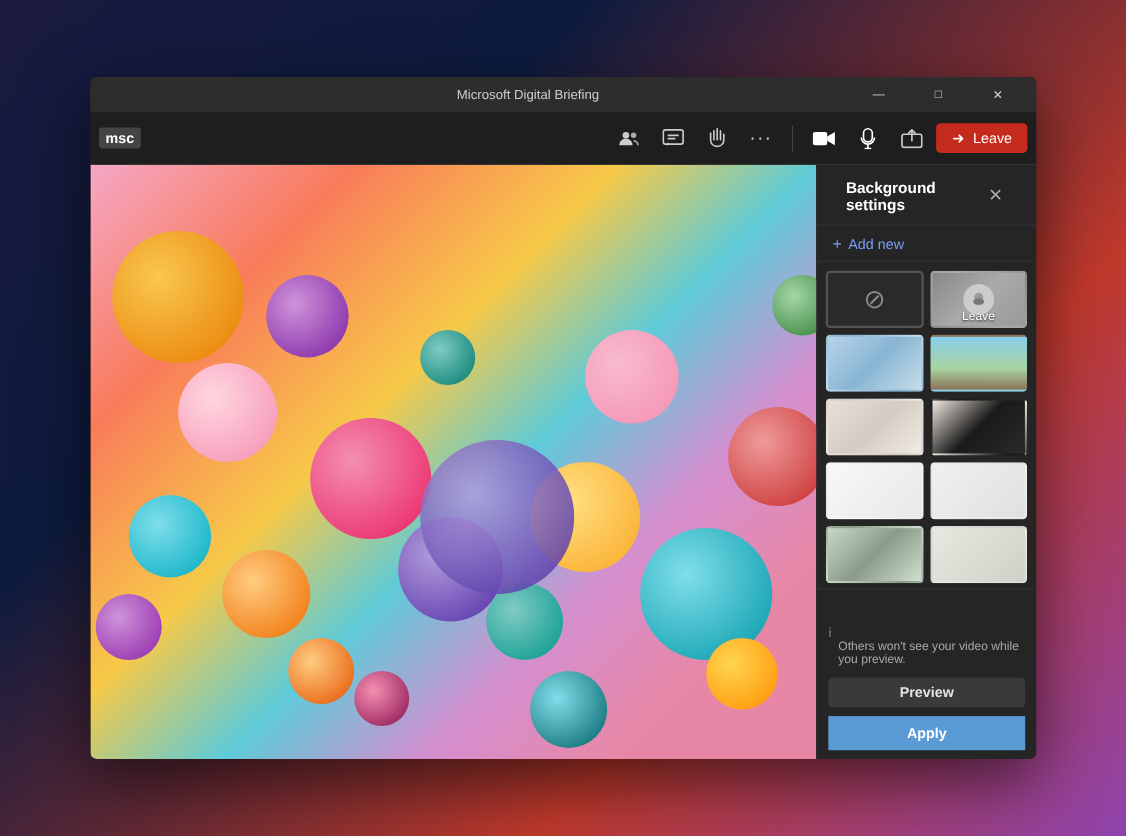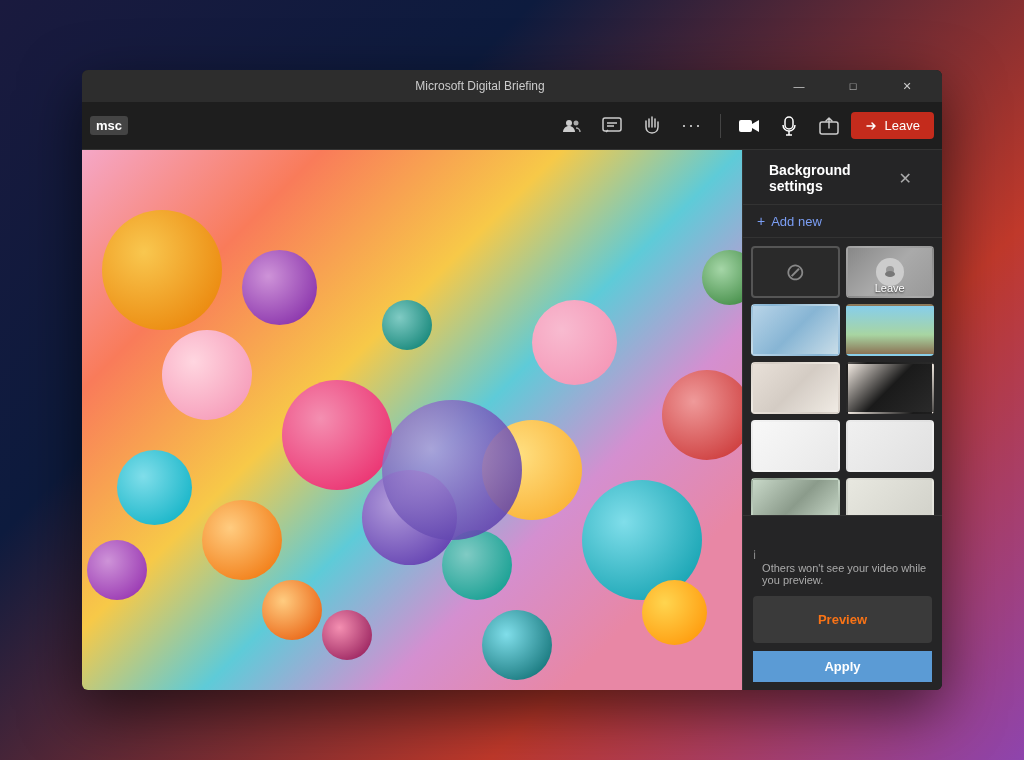--- a/index.html
+++ b/index.html
@@ -272,25 +272,25 @@
       display: flex;
       align-items: center;
       gap: 6px;
       border-top: 1px solid #333;
     }
     .info-icon { color: #888; font-size: 12px; }
     .info-text { color: #aaa; font-size: 11px; margin-top: 40px; }
 
     .preview-btn {
       margin: 4px 10px;
-      padding: 16px;
+      padding: 6px;
       background: #3a3a3a;
       border: none;
       border-radius: 4px;
-      color: #f97316;
+      color: #e5e5e5;
       font-size: 13px;
       font-weight: 600;
       cursor: pointer;
       width: calc(100% - 20px);
     }
 
     .apply-btn {
       margin: 4px 10px 8px;
       padding: 8px;
       background: #5b9bd5;

